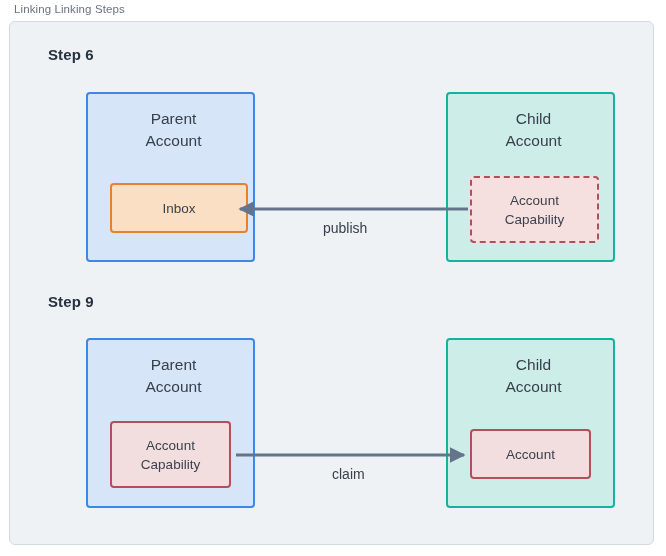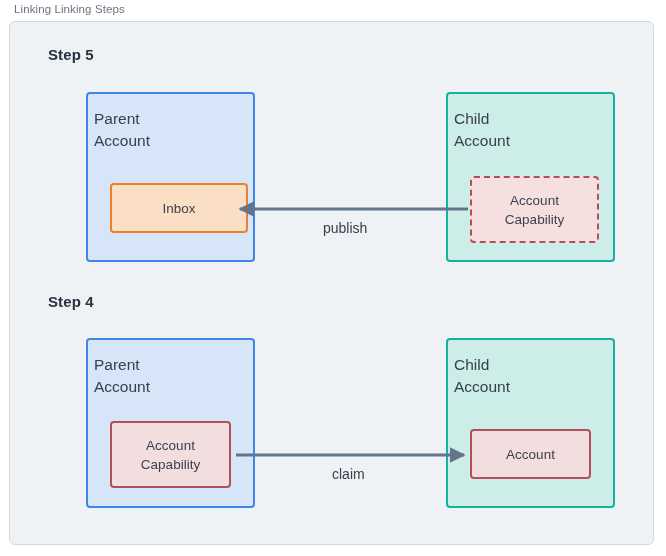--- a/index.html
+++ b/index.html
@@ -72,21 +72,21 @@
   }
   .child-box {
     border: 2px solid #16b2a0;
     background: #cdeee8;
   }
   .account-title {
     position: absolute;
     left: 0;
     right: 0;
     top: 14px;
-    text-align: left;
+    text-align: center;
     font-size: 15.5px;
     line-height: 22px;
     color: #38404c;
     font-family: "Liberation Sans", sans-serif;
     white-space: pre-line;
     margin-left: 6px;
   }
 
   
   #parent-box-1 { left: 86px;  top: 92px;  width: 169px; height: 170px; }
@@ -157,38 +157,38 @@
 </style>
 </head>
 <body>
 
 <div id="diagram-frame">
 
   <div id="frame-caption">Linking Linking Steps</div>
 
   <div id="frame-border"></div>
 
-  <div class="step-label" id="step1-label">Step 5</div>
+  <div class="step-label" id="step1-label">Step 6</div>
 
   <div class="account-box parent-box" id="parent-box-1">
     <div class="account-title">Parent
 Account</div>
   </div>
 
   <div class="node node-inbox" id="inbox-node">Inbox</div>
 
   <div class="account-box child-box" id="child-box-1">
     <div class="account-title">Child
 Account</div>
   </div>
 
   <div class="node node-capability-dashed" id="capability-node-1">Account
 Capability</div>
 
-  <div class="step-label" id="step2-label">Step 4</div>
+  <div class="step-label" id="step2-label">Step 9</div>
 
   <div class="account-box parent-box" id="parent-box-2">
     <div class="account-title">Parent
 Account</div>
   </div>
 
   <div class="node node-capability-solid" id="capability-node-2">Account
 Capability</div>
 
   <div class="account-box child-box" id="child-box-2">

